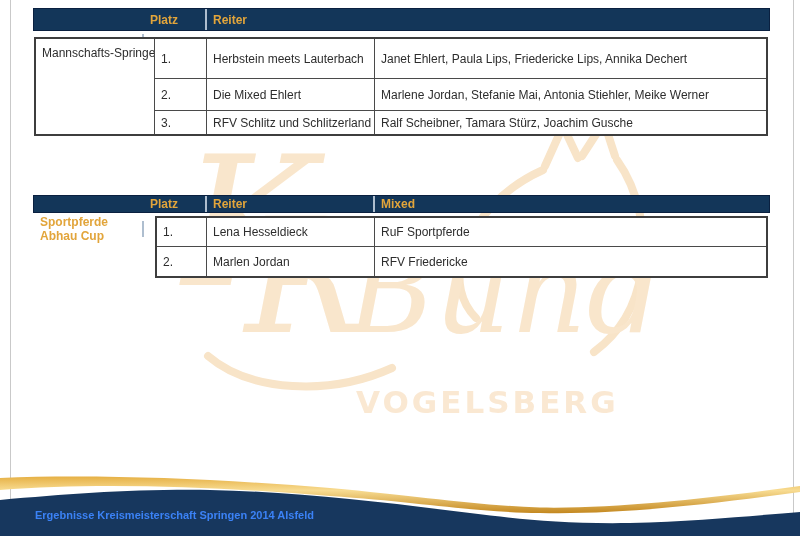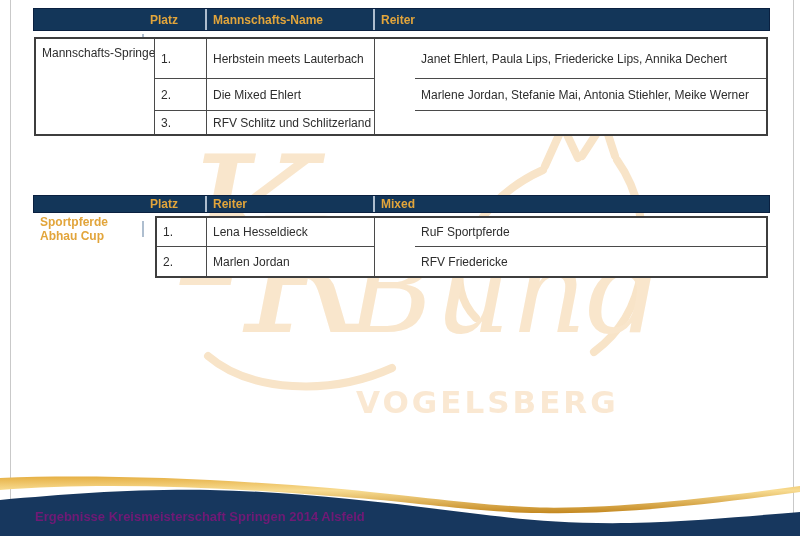--- a/index.html
+++ b/index.html
@@ -48,30 +48,30 @@
     left:155px; top:216px; width:613px;
     grid-template-columns:50px 168px 1fr;
     grid-template-rows:29px 29px;
   }
   .cell {
     display:flex; align-items:center; padding:0 6px;
     font-size:12px; color:#2d2d2d; background:#ffffff;
     border-right:1px solid #4a4a4a; border-bottom:1px solid #4a4a4a;
     overflow:hidden; white-space:nowrap;
   }
-  .cell.lastcol { border-right:none;margin-left:40px; }
+  .cell.lastcol { border-right:none; }
   .cell.lastrow { border-bottom:none; }
   .cell.group { grid-row:1 / 4; align-items:flex-start; padding-top:7px; border-bottom:none; }
 
   
   .wave { position:absolute; left:0; top:430px; width:800px; height:106px; }
 
   .footer-title {
     position:absolute; left:35px; top:509px;
-    font-size:13px; font-weight:bold; color:#701a75; white-space:nowrap;text-align:right;
+    font-size:11px; font-weight:bold; color:#3b82f6; white-space:nowrap;text-align:right;
   }
 </style>
 </head>
 <body>
 
 <div class="page">
 
   <div class="frame left"></div>
   <div class="frame right"></div>
 
@@ -87,37 +87,37 @@
       <text x="182" y="285" font-size="180">K</text>
       <text x="245" y="332" font-size="160">R</text>
       <text x="348" y="332" font-size="118">Bund</text>
     </g>
     <text x="356" y="413" font-family="'DejaVu Sans', sans-serif" font-weight="bold" font-size="31" letter-spacing="3" fill="#fae8d2">VOGELSBERG</text>
   </svg>
 
   <div class="thead t1h">
     <div class="hcell c1">Leistungsklasse</div>
     <div class="hcell c2">Platz</div>
-    <div class="hcell c3">Mannschafts-Name</div>
     <div class="hcell c4">Reiter</div>
   </div>
 
   <div class="tbody t1">
     <div class="cell group">Mannschafts-Springen</div>
 
     <div class="cell">1.</div>
     <div class="cell">Herbstein meets Lauterbach</div>
     <div class="cell lastcol">Janet Ehlert, Paula Lips, Friedericke Lips, Annika Dechert</div>
 
     <div class="cell">2.</div>
     <div class="cell">Die Mixed Ehlert</div>
     <div class="cell lastcol">Marlene Jordan, Stefanie Mai, Antonia Stiehler, Meike Werner</div>
 
     <div class="cell lastrow">3.</div>
     <div class="cell lastrow">RFV Schlitz und Schlitzerland</div>
+    <div class="cell lastrow lastcol">Ralf Scheibner, Tamara Stürz, Joachim Gusche</div>
   </div>
 
   <div class="thead t2h">
     <div class="hcell c1">Sportpferde Abhau Cup</div>
     <div class="hcell c2">Platz</div>
     <div class="hcell c3">Reiter</div>
     <div class="hcell c4">Mixed</div>
   </div>
 
   <div class="tbody t2">

